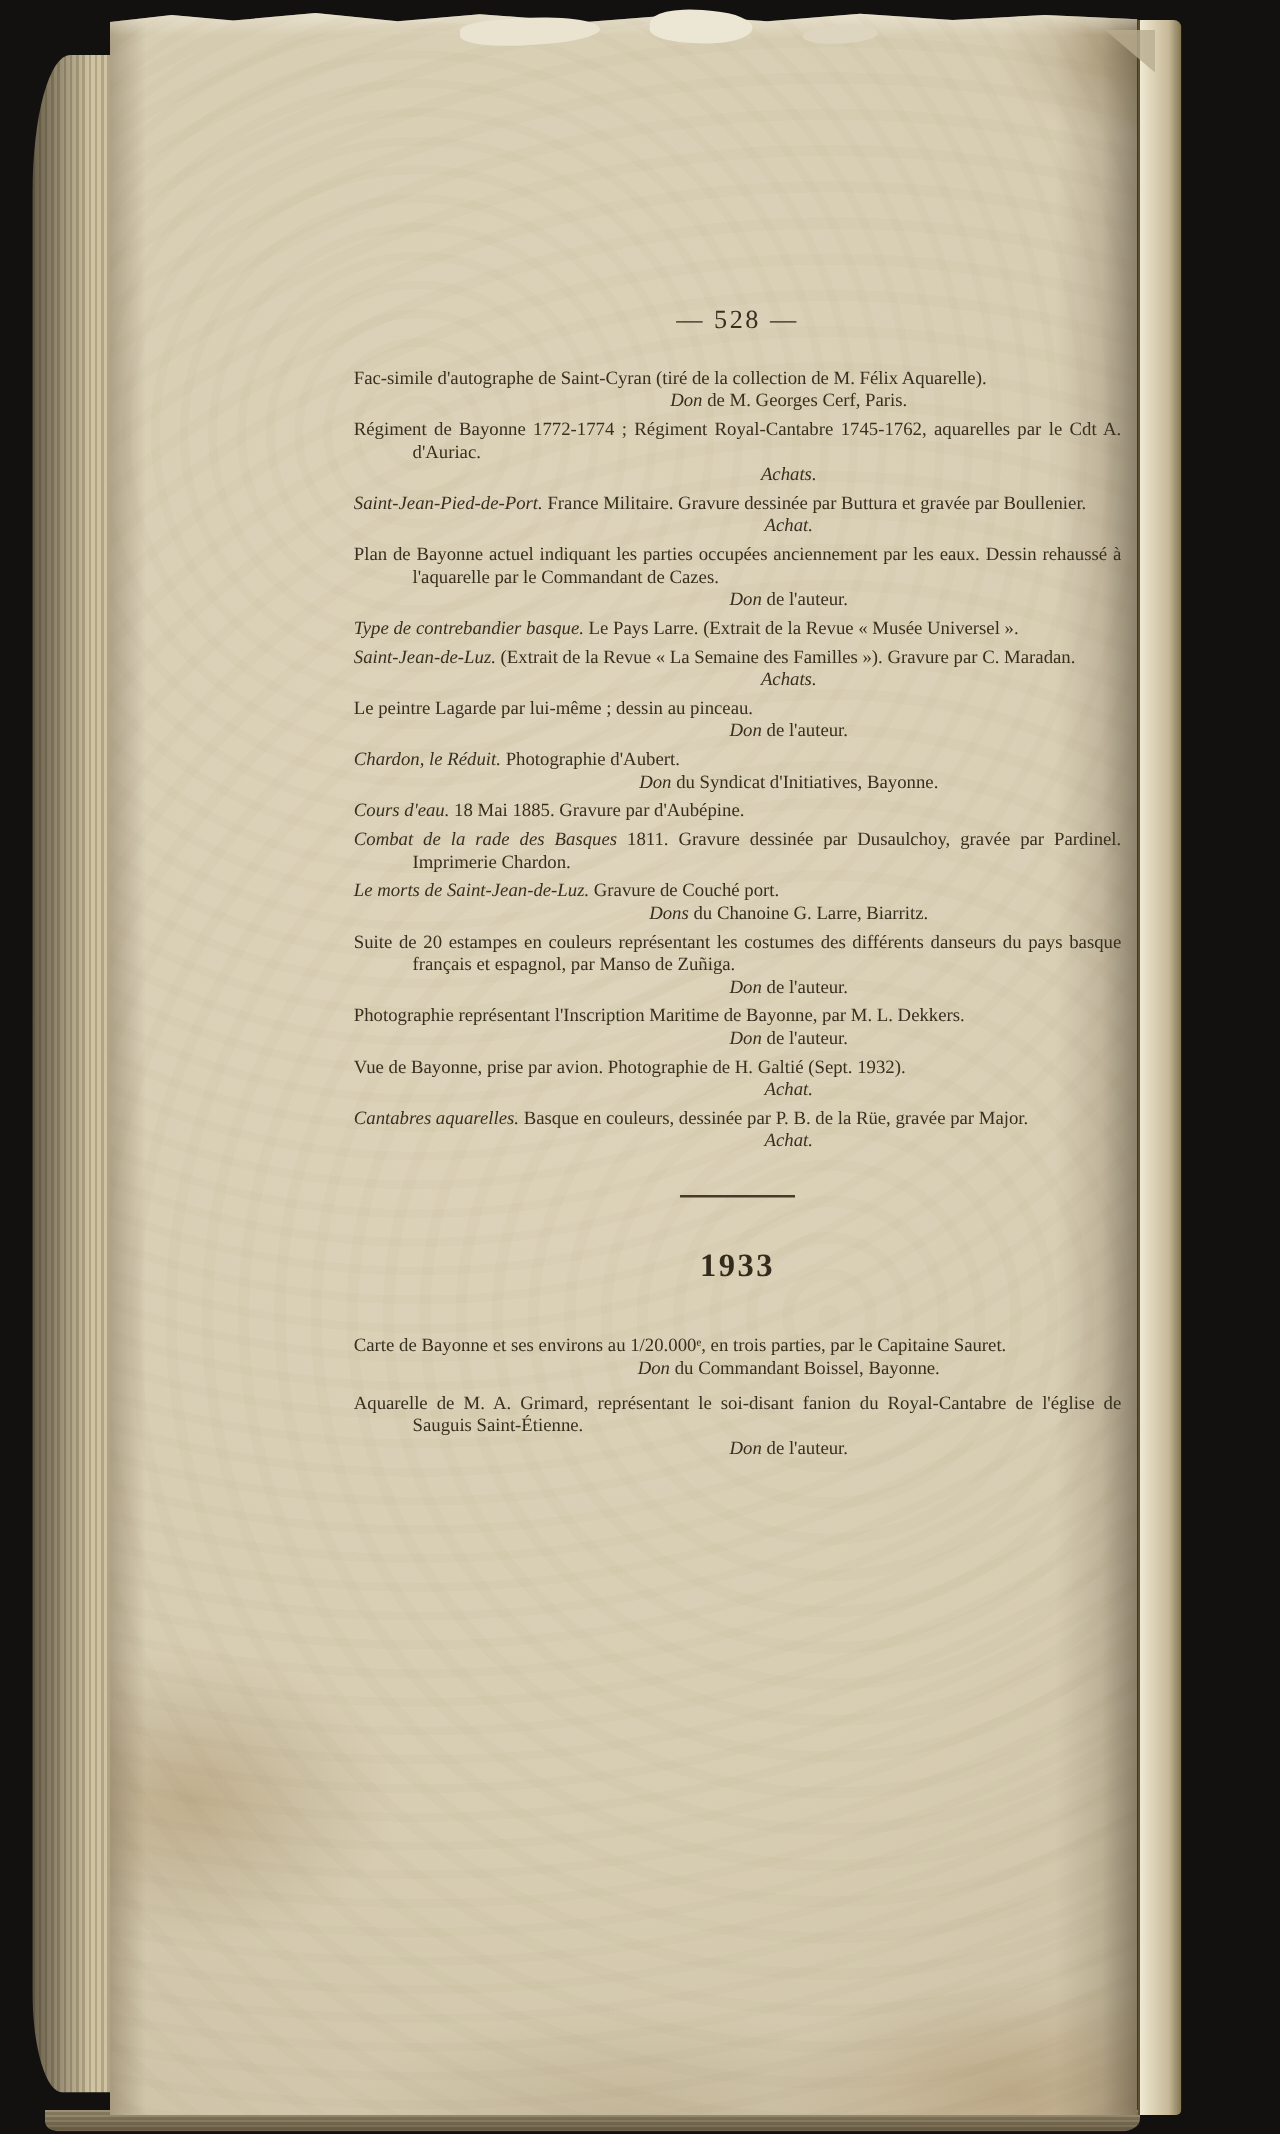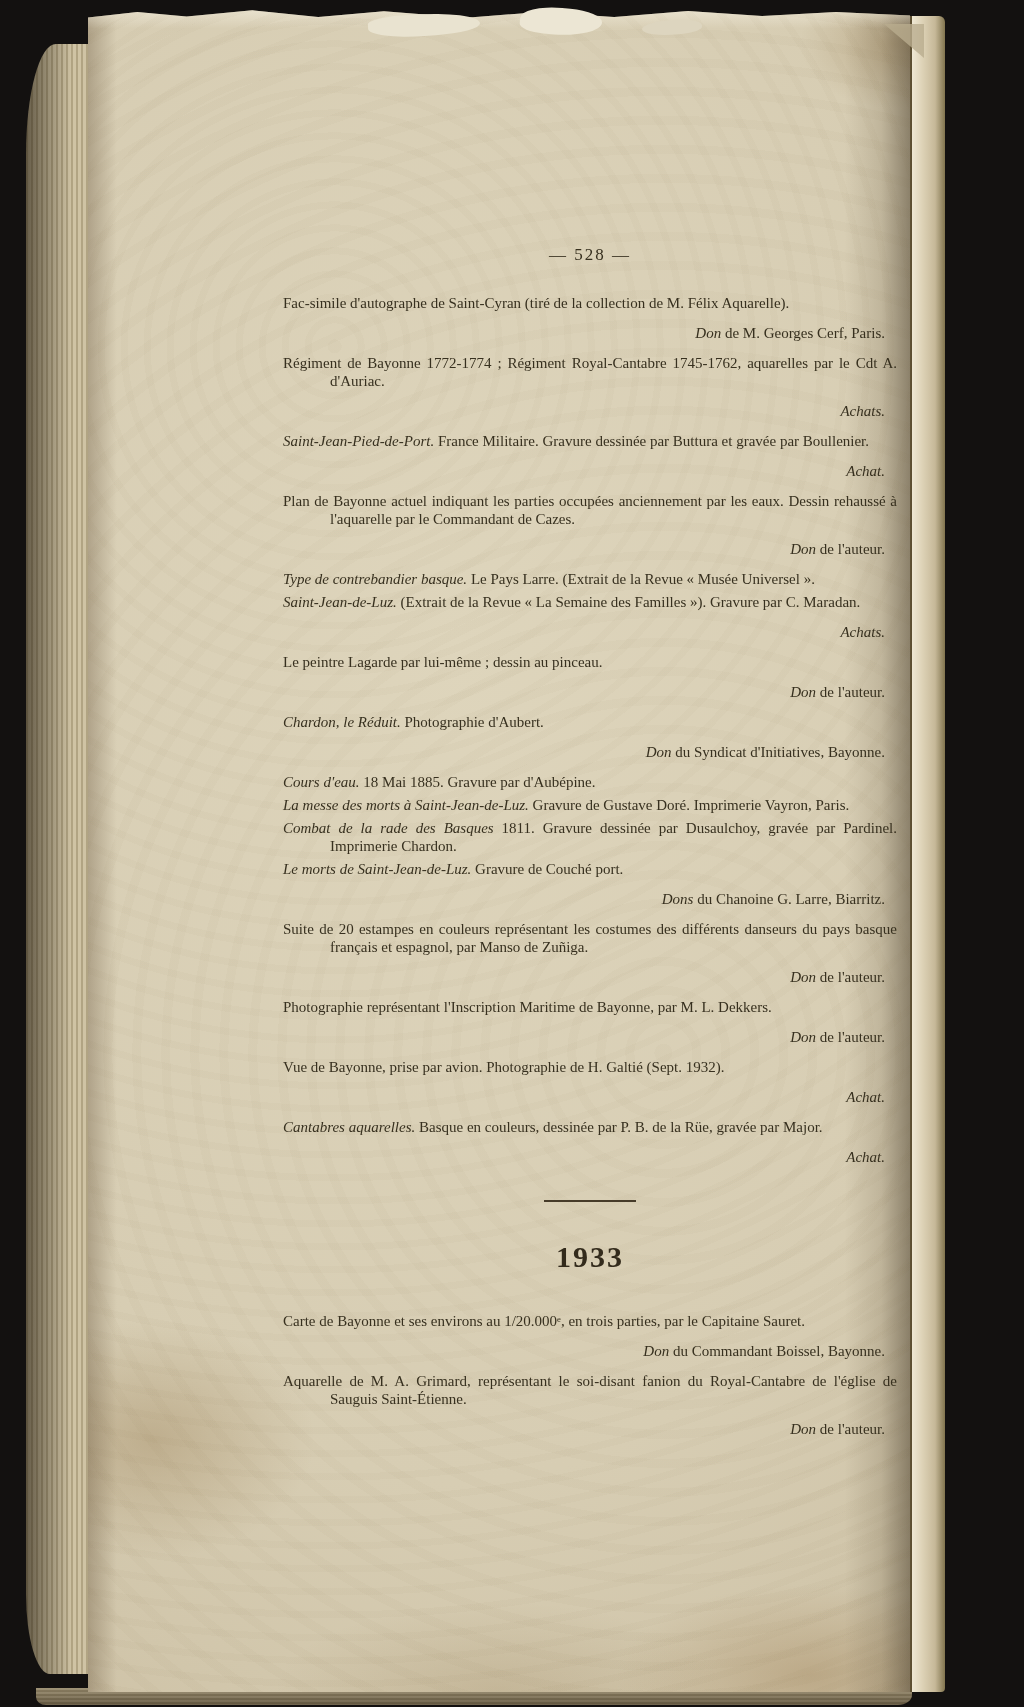--- a/index.html
+++ b/index.html
@@ -60,26 +60,26 @@
     border-top: 34px solid #b9ad8f; border-left: 40px solid transparent;
     opacity: .8;
   }
 
   
   .text-block {
     position: absolute; left: 195px; top: 236px; width: 614px;
     font-size: 15px; line-height: 18px; color: #37301f;
     text-align: justify;
   }
-  .page-number { margin: 0 0 30px; text-align: center; font-size: 17px; letter-spacing: 2px; }
+  .page-number { margin: 0 0 30px; text-align: center; font-size: 21px; letter-spacing: 2px; }
   .entry { margin: 0 0 5px; }
   .entry-body { margin: 0; padding-left: 47px; text-indent: -47px; }
-  .entry-credit { margin: 12px; padding-left: 82px; text-align: right; }
+  .entry-credit { margin: 0; padding-left: 82px; text-align: center; }
   .divider { width: 92px; height: 0; border-top: 2px solid #463b29; margin: 34px auto 0; }
-  .section-heading { margin: 46px 0 0; text-align: center; font-size: 30px; font-weight: 700; letter-spacing: 2px; color: #332b1c; }
+  .section-heading { margin: 46px 0 0; text-align: center; font-size: 26px; font-weight: 700; letter-spacing: 2px; color: #332b1c; }
   .entries-1933 { margin-top: 46px; }
   .entries-1933 .entry { margin-bottom: 10px; }
 </style>
 </head>
 <body>
 
 <div class="stack-left"></div>
 <div class="stack-bottom"></div>
 
 <div class="page-main">
@@ -117,23 +117,20 @@
           <p class="entry-credit"><i>Don</i> de l'auteur.</p>
         </div>
         <div class="entry">
           <p class="entry-body"><i>Chardon, le Réduit.</i><span> Photographie d'Aubert.</span></p>
           <p class="entry-credit"><i>Don</i> du Syndicat d'Initiatives, Bayonne.</p>
         </div>
         <div class="entry">
           <p class="entry-body"><i>Cours d'eau.</i><span> 18 Mai 1885. Gravure par d'Aubépine.</span></p>
         </div>
         <div class="entry">
-          <p class="entry-body"><i>La messe des morts à Saint-Jean-de-Luz.</i><span> Gravure de Gustave Doré. Imprimerie Vayron, Paris.</span></p>
-        </div>
-        <div class="entry">
           <p class="entry-body"><i>Combat de la rade des Basques</i><span> 1811. Gravure dessinée par Dusaulchoy, gravée par Pardinel. Imprimerie Chardon.</span></p>
         </div>
         <div class="entry">
           <p class="entry-body"><i>Le morts de Saint-Jean-de-Luz.</i><span> Gravure de Couché port.</span></p>
           <p class="entry-credit"><i>Dons</i> du Chanoine G. Larre, Biarritz.</p>
         </div>
         <div class="entry">
           <p class="entry-body"><span>Suite de 20 estampes en couleurs représentant les costumes des différents danseurs du pays basque français et espagnol, par Manso de Zuñiga.</span></p>
           <p class="entry-credit"><i>Don</i> de l'auteur.</p>
         </div>

